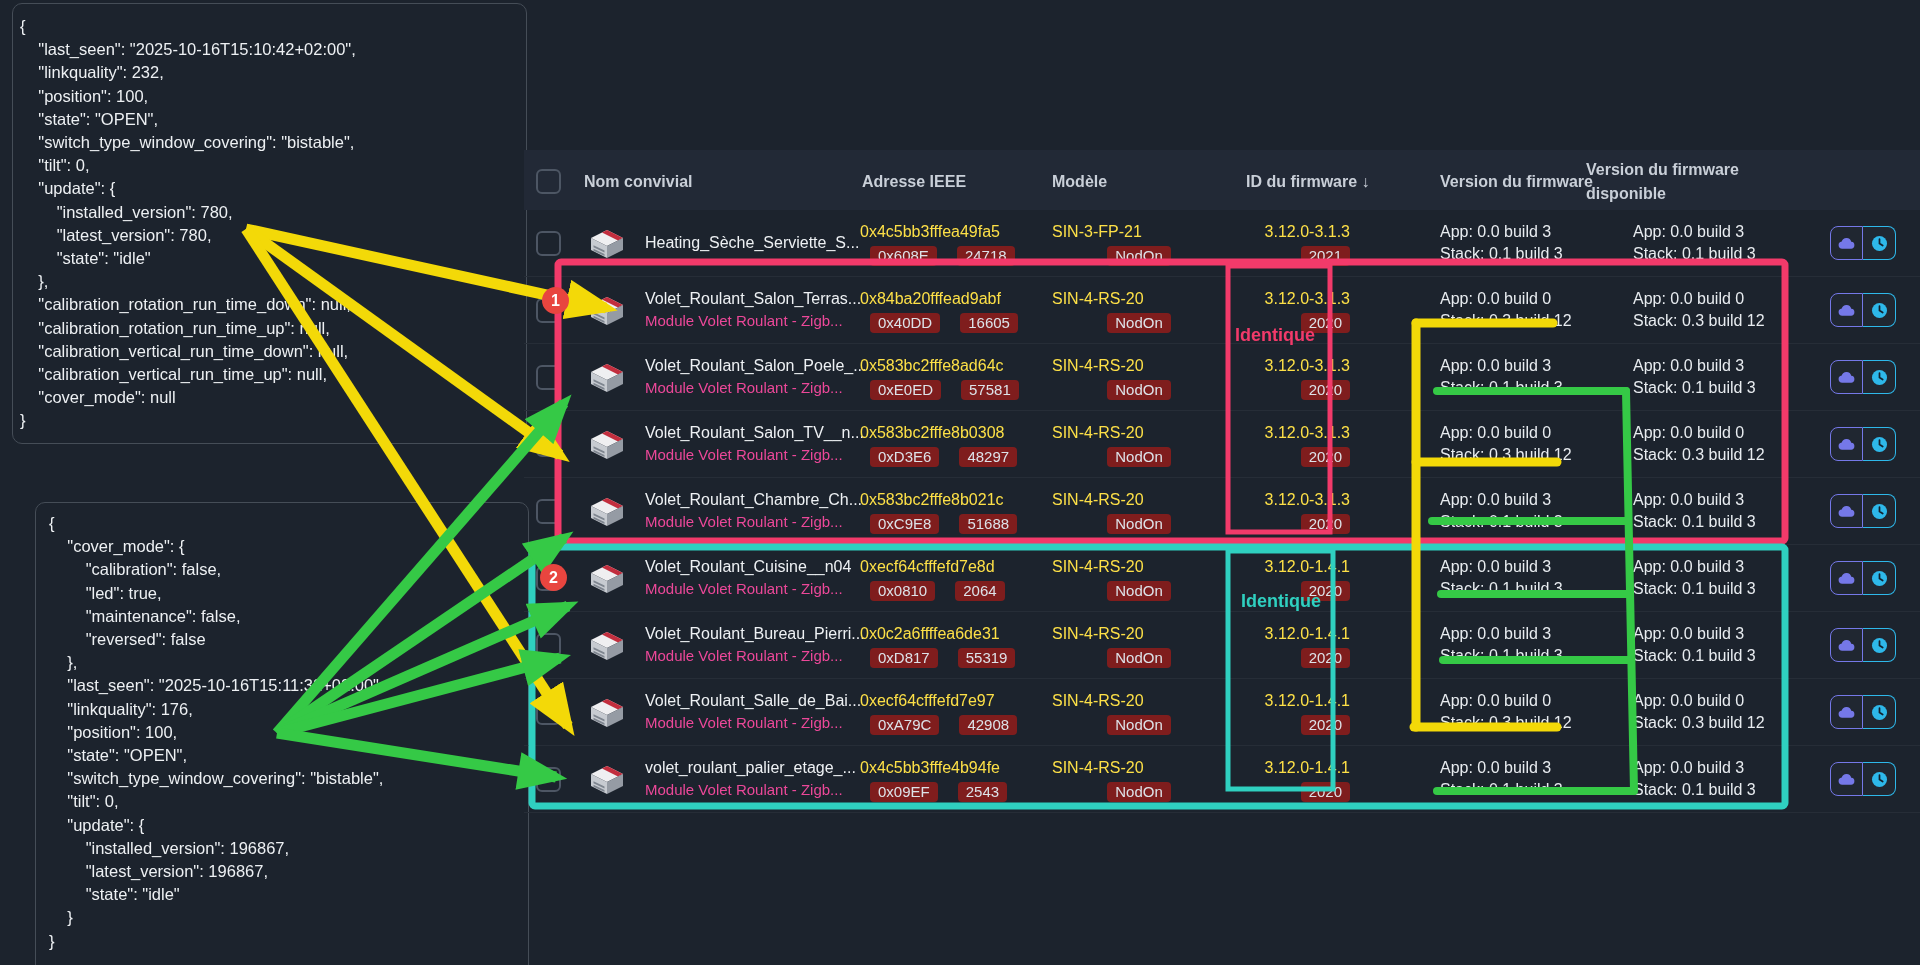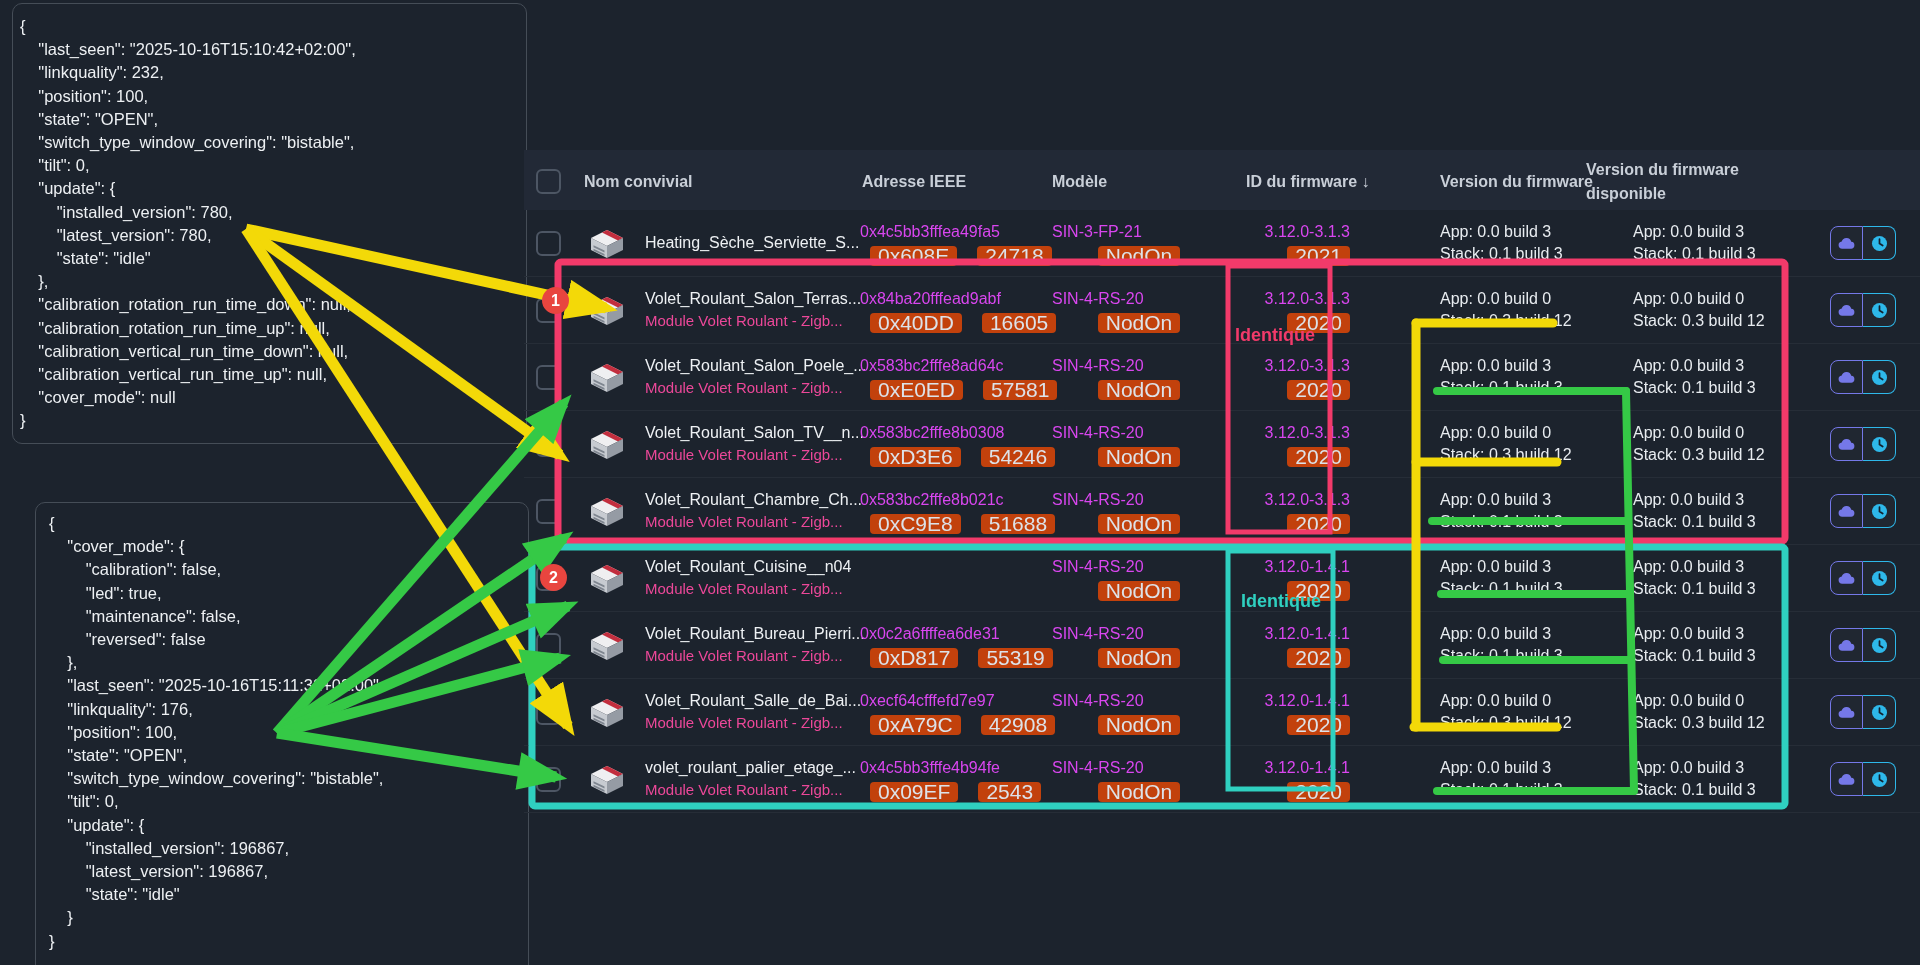--- a/index.html
+++ b/index.html
@@ -20,24 +20,24 @@
   #rows{position:absolute;left:0;top:210px;width:1396px;}
   .row{position:relative;width:1396px;height:66px;border-bottom:1px solid #262d37;}
   .cbox{position:absolute;width:21px;height:21px;border:2px solid #4d5664;border-radius:6px;background:transparent;}
   .row .cbox{left:12px;top:21px;}
   #thead .cbox{left:12px;top:19px;}
   .c-icon{position:absolute;left:62px;top:14px;width:42px;height:38px;}
   .c-name{position:absolute;left:121px;top:11px;width:210px;}
   .name{font-size:16px;color:#eef1f4;line-height:22px;white-space:nowrap;}
   .sub{font-size:15px;color:#ec4899;line-height:22px;white-space:nowrap;}
   .c-ieee{position:absolute;left:336px;top:11px;width:190px;}
-  .mono-val{font-size:16px;color:#d946ef;line-height:22px;white-space:nowrap;}
+  .mono-val{font-size:16px;color:#fde047;line-height:22px;white-space:nowrap;}
   .chiprow{margin-top:3px;white-space:nowrap;}
-  .chip{display:inline-block;background:#c2410c;border-radius:4px;padding:0 8px;
-        font-size:21px;line-height:20px;color:#dde2e8;}
+  .chip{display:inline-block;background:#7f1d1d;border-radius:4px;padding:0 8px;
+        font-size:15px;line-height:20px;color:#dde2e8;}
   .c-ieee .chiprow{margin-left:10px;}
   .c-ieee .chip + .chip{margin-left:20px;}
   .c-model{position:absolute;left:528px;top:11px;width:150px;}
   .c-model .chiprow{margin-left:24px;text-align:center;}
   .c-fwid{position:absolute;left:716px;top:11px;width:110px;text-align:right;}
   .c-ver{position:absolute;left:916px;top:11px;width:190px;}
   .c-avail{position:absolute;left:1109px;top:11px;width:190px;}
   .vline{font-size:16px;color:#e8ecf0;line-height:22px;white-space:nowrap;}
 
   .btn-group{position:absolute;left:1306px;top:16px;height:34px;display:flex;}
@@ -264,21 +264,21 @@
               <polygon points="21,22 37,14 37,26 21,34" fill="#959ba4"></polygon>
               <rect x="7.5" y="17.5" width="11" height="2" transform="skewY(26)" fill="#7e858f"></rect>
               <rect x="7.5" y="21" width="11" height="2" transform="skewY(26)" fill="#7e858f"></rect>
             </svg></div>
           <div class="c-name">
             <div class="name">Volet_Roulant_Salon_TV__n...</div>
             <div class="sub">Module Volet Roulant - Zigb...</div>
           </div>
           <div class="c-ieee">
             <div class="mono-val">0x583bc2fffe8b0308</div>
-            <div class="chiprow"><span class="chip">0xD3E6</span><span class="chip">54246</span></div>
+            <div class="chiprow"><span class="chip">0xD3E6</span><span class="chip">48297</span></div>
           </div>
           <div class="c-model">
             <div class="mono-val">SIN-4-RS-20</div>
             <div class="chiprow"><span class="chip">NodOn</span></div>
           </div>
           <div class="c-fwid">
             <div class="mono-val">3.12.0-3.1.3</div>
             <div class="chiprow"><span class="chip">2020</span></div>
           </div>
           <div class="c-ver">
@@ -357,20 +357,24 @@
               <polygon points="5,14 21,6 37,14 21,22" fill="#efeff1"></polygon>
               <polygon points="21,6 37,14 32,16.5 16,8.5" fill="#c22e3e"></polygon>
               <polygon points="5,14 21,22 21,34 5,26" fill="#c7cbd1"></polygon>
               <polygon points="21,22 37,14 37,26 21,34" fill="#959ba4"></polygon>
               <rect x="7.5" y="17.5" width="11" height="2" transform="skewY(26)" fill="#7e858f"></rect>
               <rect x="7.5" y="21" width="11" height="2" transform="skewY(26)" fill="#7e858f"></rect>
             </svg></div>
           <div class="c-name">
             <div class="name">Volet_Roulant_Cuisine__n04</div>
             <div class="sub">Module Volet Roulant - Zigb...</div>
+          </div>
+          <div class="c-ieee">
+            <div class="mono-val">0xecf64cfffefd7e8d</div>
+            <div class="chiprow"><span class="chip">0x0810</span><span class="chip">2064</span></div>
           </div>
           <div class="c-model">
             <div class="mono-val">SIN-4-RS-20</div>
             <div class="chiprow"><span class="chip">NodOn</span></div>
           </div>
           <div class="c-fwid">
             <div class="mono-val">3.12.0-1.4.1</div>
             <div class="chiprow"><span class="chip">2020</span></div>
           </div>
           <div class="c-ver">

